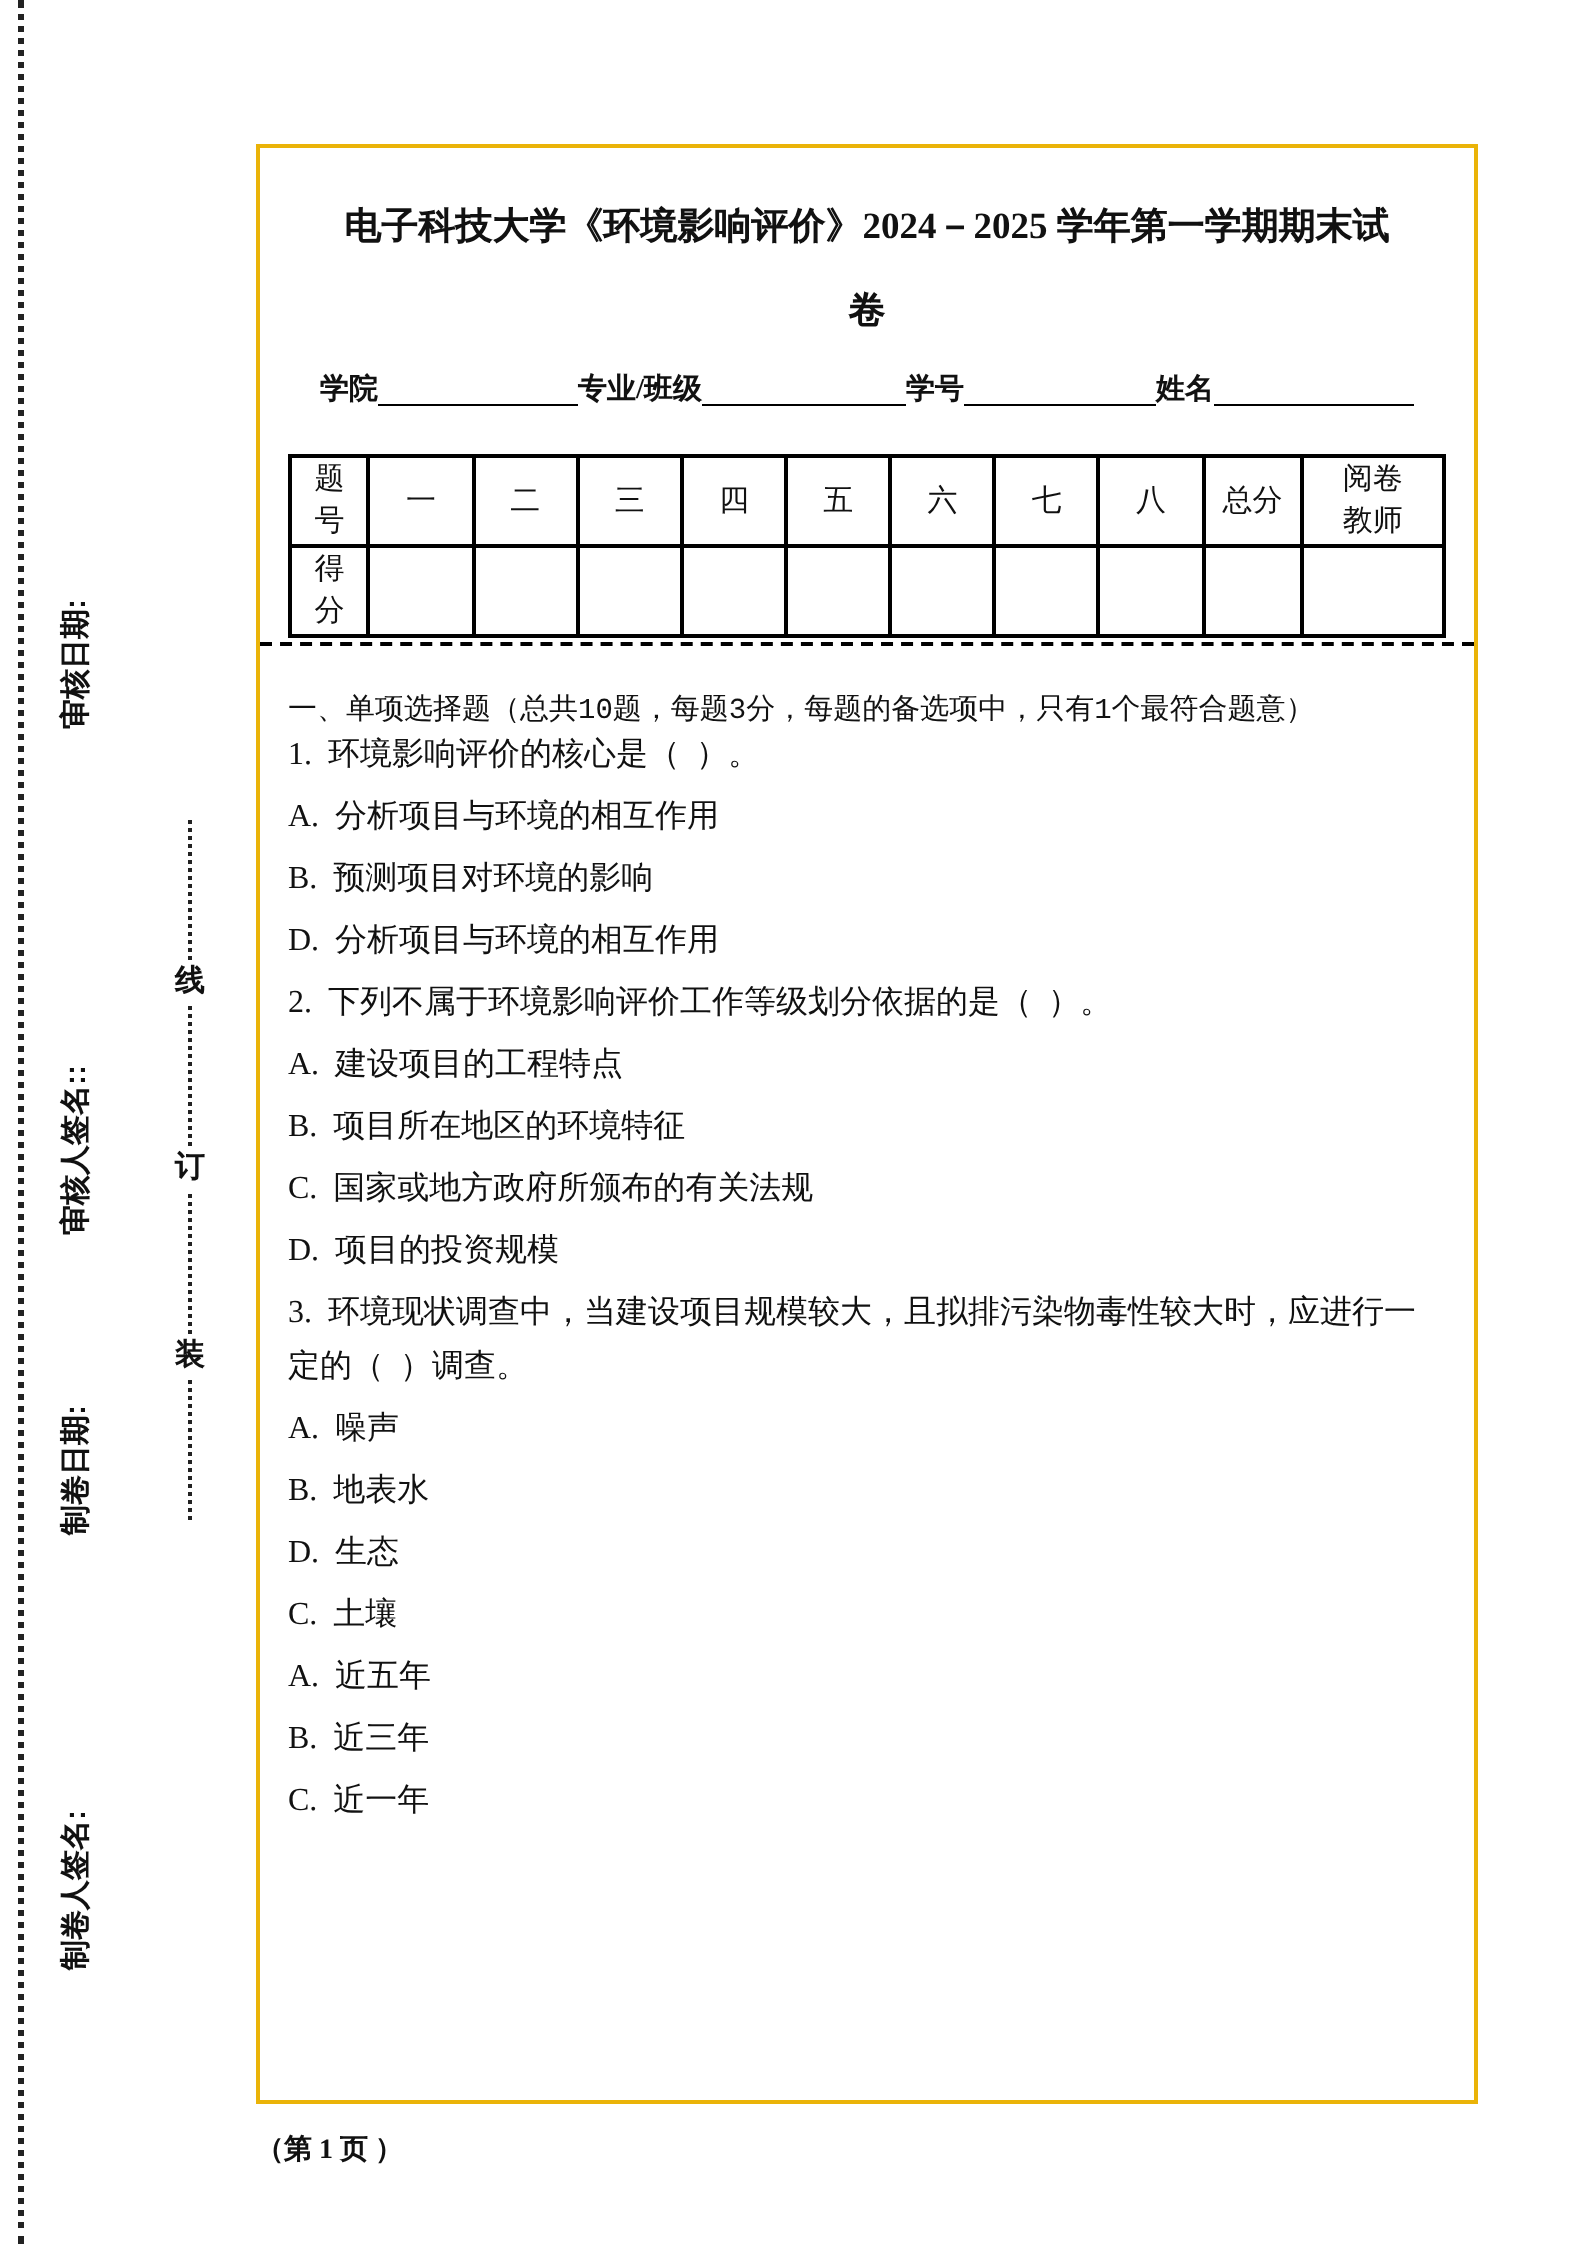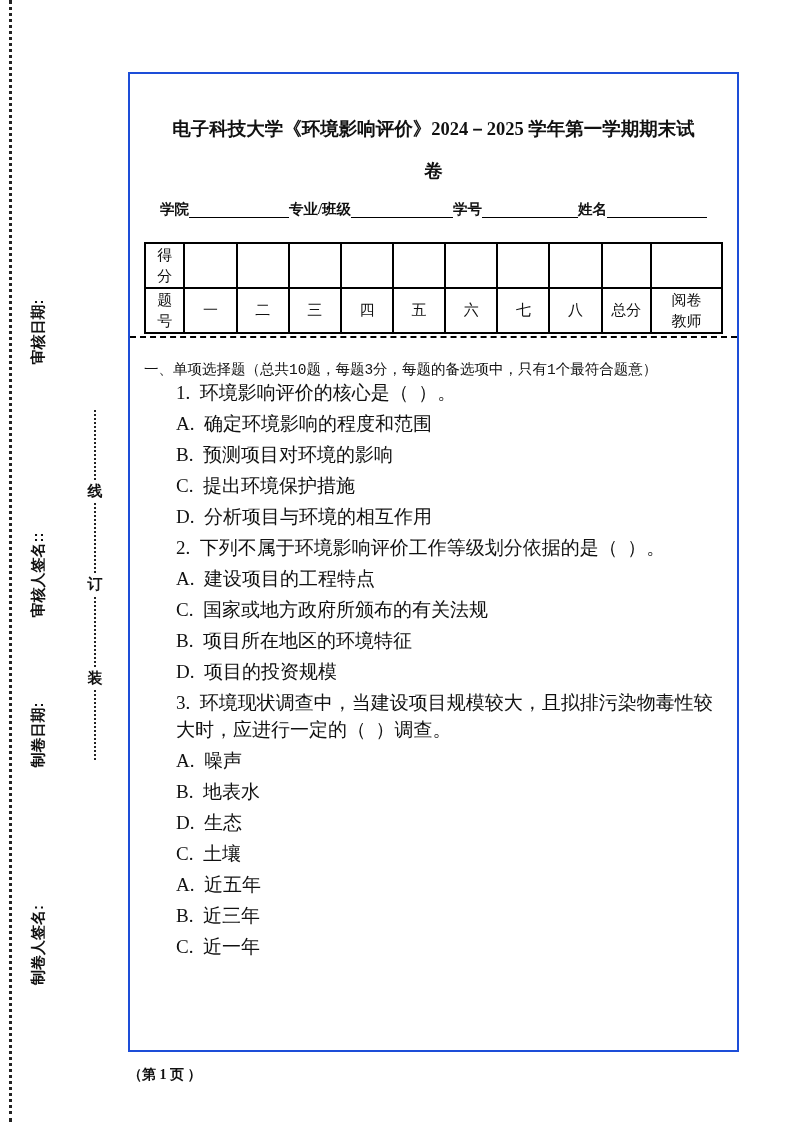--- a/index.html
+++ b/index.html
@@ -25,21 +25,21 @@
   .binding-line {
     position:absolute; left:84px; top:410px; height:350px; width:22px;
     display:flex; flex-direction:column; align-items:center;
   }
   .binding-seg { flex:1; width:0; border-left:2.5px dotted #222; }
   .binding-char { font-size:15px; font-weight:bold; padding:3px 0; line-height:1.15; }
 
   
   .main-box {
     position:absolute; left:128px; top:72px; width:611px; height:980px;
-    border:2px solid #1d4ed8; padding:30px 14px 0;
+    border:2px solid #eab308; padding:15px 14px 0;
   }
   .title {
     text-align:center; font-size:18.5px; font-weight:bold;
     line-height:42px; margin-top:4px; padding:0 24px;
   }
   .fields-row {
     display:flex; margin-top:8px; height:24px;
     padding-left:16px; font-size:14.5px; font-weight:bold;
   }
   .field-label { white-space:nowrap; }
@@ -54,21 +54,21 @@
   }
   .col-corner { width:40px; } .col-num { width:53px; }
   .col-total { width:50px; }  .col-grader { width:72px; }
   .stack1 { display:inline-block; width:1.05em; line-height:1.35; }
   .stack2 { display:inline-block; width:2.1em; line-height:1.35; }
 
   .dash-sep { border-top:2.5px dashed #000; margin:2px -14px 0; }
 
   .section-heading { margin-top:22px; font-size:14.5px; white-space:pre-wrap;font-family:Liberation Mono, monospace; }
   .question { margin-top:0; }
-  .line { font-size:19px; line-height:27px; margin-bottom:4px; white-space:pre-wrap;margin-left:32px; }
+  .line { font-size:16px; line-height:27px; margin-bottom:4px; white-space:pre-wrap; }
 
   .footer {
     position:absolute; left:128px; top:1066px; width:611px;
     text-align:left; font-size:14px; font-weight:bold;
   }
 </style>
 </head>
 <body>
 
 <div class="page">
@@ -102,70 +102,69 @@
       <span class="field-label">学号</span>
       <span class="blank blank-3"></span>
       <span class="field-label">姓名</span>
       <span class="blank blank-4"></span>
     </div>
 
     <table class="score-table">
       <tbody>
           <tr>
         <td class="col-corner">
-          <span class="stack1">得分</span>
-        </td>
-        <td class="col-num"></td>
-        <td class="col-num"></td>
-        <td class="col-num"></td>
-        <td class="col-num"></td>
-        <td class="col-num"></td>
-        <td class="col-num"></td>
-        <td class="col-num"></td>
-        <td class="col-num"></td>
-        <td class="col-total"></td>
-        <td class="col-grader"></td>
-      </tr>
-      <tr>
-        <td class="col-corner">
           <span class="stack1">题号</span>
         </td>
         <td class="col-num">一</td>
         <td class="col-num">二</td>
         <td class="col-num">三</td>
         <td class="col-num">四</td>
         <td class="col-num">五</td>
         <td class="col-num">六</td>
         <td class="col-num">七</td>
         <td class="col-num">八</td>
         <td class="col-total">总分</td>
         <td class="col-grader">
           <span class="stack2">阅卷教师</span>
         </td>
       </tr>
+      <tr>
+        <td class="col-corner">
+          <span class="stack1">得分</span>
+        </td>
+        <td class="col-num"></td>
+        <td class="col-num"></td>
+        <td class="col-num"></td>
+        <td class="col-num"></td>
+        <td class="col-num"></td>
+        <td class="col-num"></td>
+        <td class="col-num"></td>
+        <td class="col-num"></td>
+        <td class="col-total"></td>
+        <td class="col-grader"></td>
+      </tr>
     </tbody>
       </table>
 
     <div class="dash-sep"></div>
 
     <div class="section-heading">一、单项选择题（总共10题，每题3分，每题的备选项中，只有1个最符合题意）</div>
 
     <div class="question">
       <div class="line">1.  环境影响评价的核心是（  ）。</div>
-      <div class="line">A.  确定环境影响的程度和范围</div>
+      <div class="line">A.  分析项目与环境的相互作用</div>
       <div class="line">B.  预测项目对环境的影响</div>
-      <div class="line">C.  提出环境保护措施</div>
       <div class="line">D.  分析项目与环境的相互作用</div>
     </div>
 
     <div class="question">
       <div class="line">2.  下列不属于环境影响评价工作等级划分依据的是（  ）。</div>
       <div class="line">A.  建设项目的工程特点</div>
+      <div class="line">B.  项目所在地区的环境特征</div>
       <div class="line">C.  国家或地方政府所颁布的有关法规</div>
-      <div class="line">B.  项目所在地区的环境特征</div>
       <div class="line">D.  项目的投资规模</div>
     </div>
 
     <div class="question">
       <div class="line">3.  环境现状调查中，当建设项目规模较大，且拟排污染物毒性较大时，应进行一定的（  ）调查。</div>
       <div class="line">A.  噪声</div>
       <div class="line">B.  地表水</div>
       <div class="line">D.  生态</div>
       <div class="line">C.  土壤</div>
     </div>

